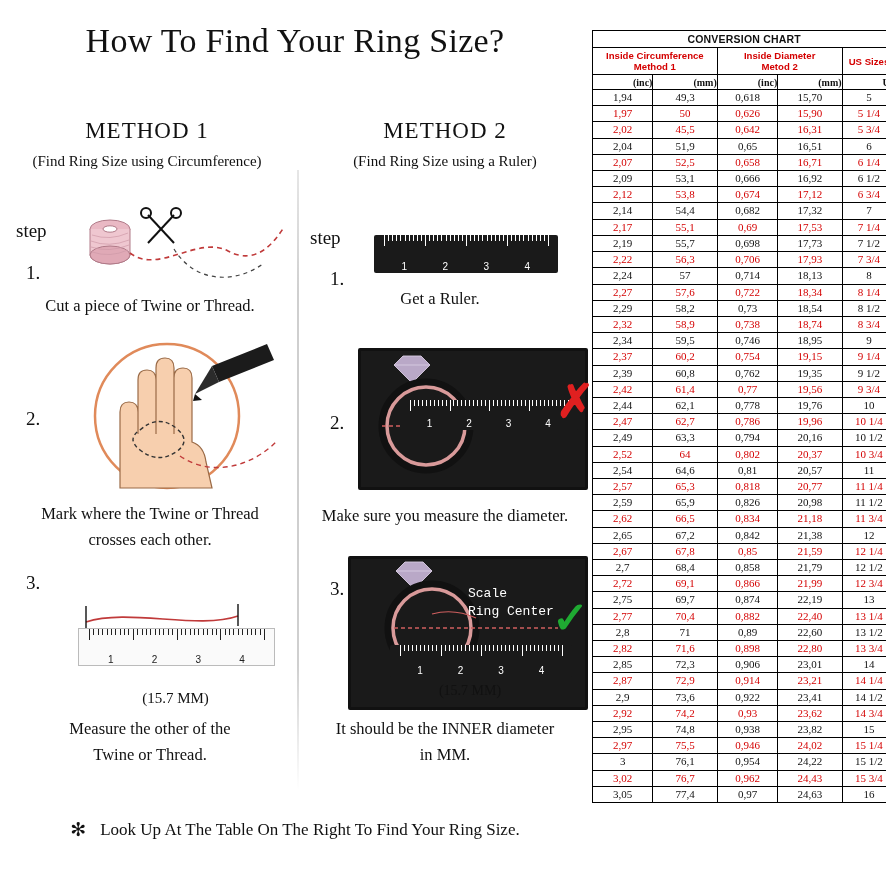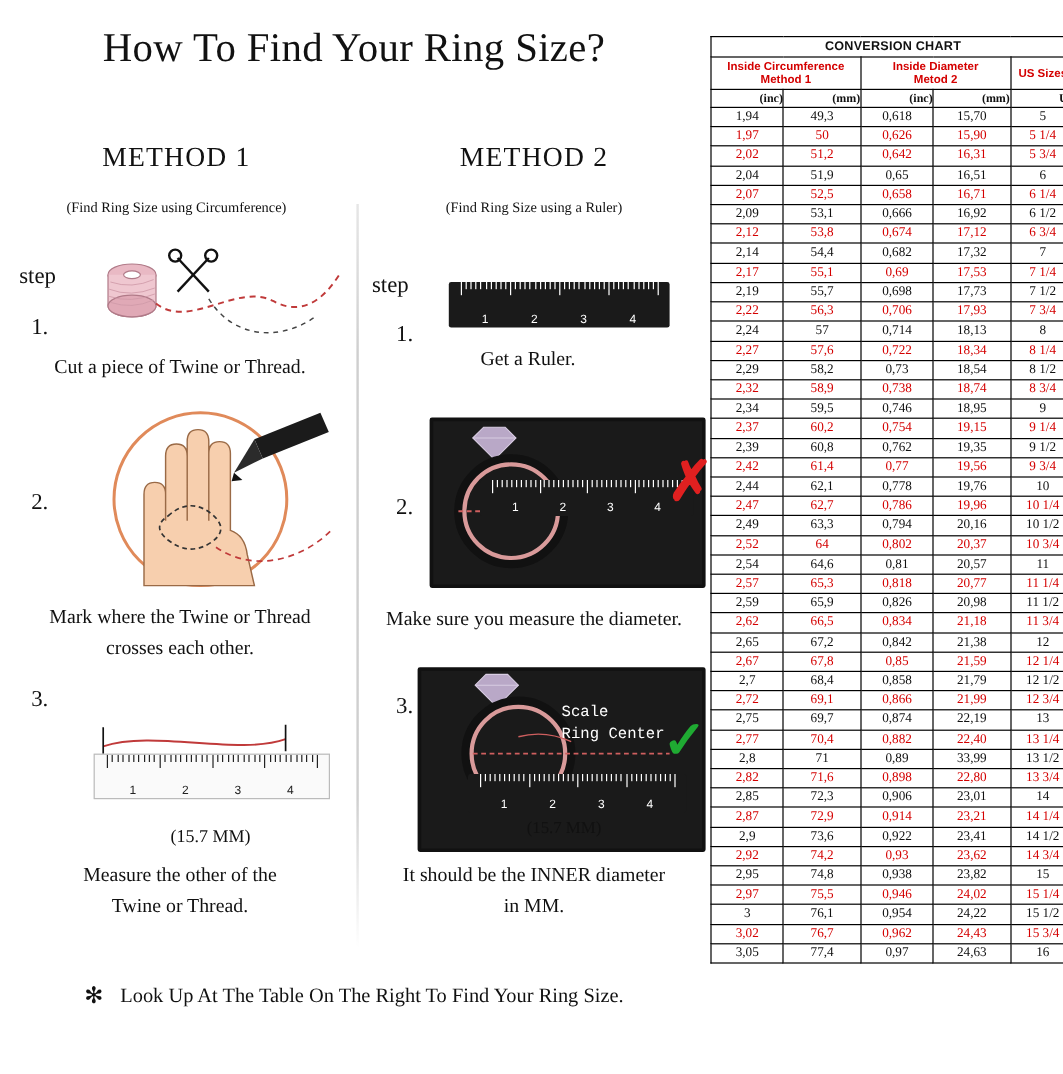--- a/index.html
+++ b/index.html
@@ -16,21 +16,21 @@
   
   #left{position:absolute;left:0;top:0;width:590px;height:895px;}
 
   #title{
     position:absolute;left:0;top:22px;width:590px;
     text-align:center;font-size:34px;letter-spacing:.3px;
   }
 
   .method-head{position:absolute;text-align:center;width:290px;}
   .method-head .mh-title{font-size:23px;letter-spacing:1px;}
-  .method-head .mh-sub{font-size:12px;margin-top:22px;}
+  .method-head .mh-sub{font-size:15px;margin-top:9px;}
 
   #m1head{left:2px;top:118px;}
   #m2head{left:300px;top:118px;}
 
   #divider{position:absolute;left:297px;top:170px;width:2px;height:620px;
     background:linear-gradient(to bottom,#e6e6e6,#cfcfcf 20%,#cfcfcf 80%,#ffffff);}
 
   .stepword{position:absolute;font-size:19px;}
   .stepnum{position:absolute;font-size:19px;}
 
@@ -434,21 +434,21 @@
           </tr>
           <tr class="row red">
             <td>1,97</td>
             <td>50</td>
             <td>0,626</td>
             <td>15,90</td>
             <td>5 1/4</td>
           </tr>
           <tr class="row red">
             <td>2,02</td>
-            <td>51,2</td>
+            <td>45,5</td>
             <td>0,642</td>
             <td>16,31</td>
             <td>5 3/4</td>
           </tr>
           <tr class="row">
             <td>2,04</td>
             <td>51,9</td>
             <td>0,65</td>
             <td>16,51</td>
             <td>6</td>
@@ -653,21 +653,21 @@
             <td>2,77</td>
             <td>70,4</td>
             <td>0,882</td>
             <td>22,40</td>
             <td>13 1/4</td>
           </tr>
           <tr class="row">
             <td>2,8</td>
             <td>71</td>
             <td>0,89</td>
-            <td>33,99</td>
+            <td>22,60</td>
             <td>13 1/2</td>
           </tr>
           <tr class="row red">
             <td>2,82</td>
             <td>71,6</td>
             <td>0,898</td>
             <td>22,80</td>
             <td>13 3/4</td>
           </tr>
           <tr class="row">

